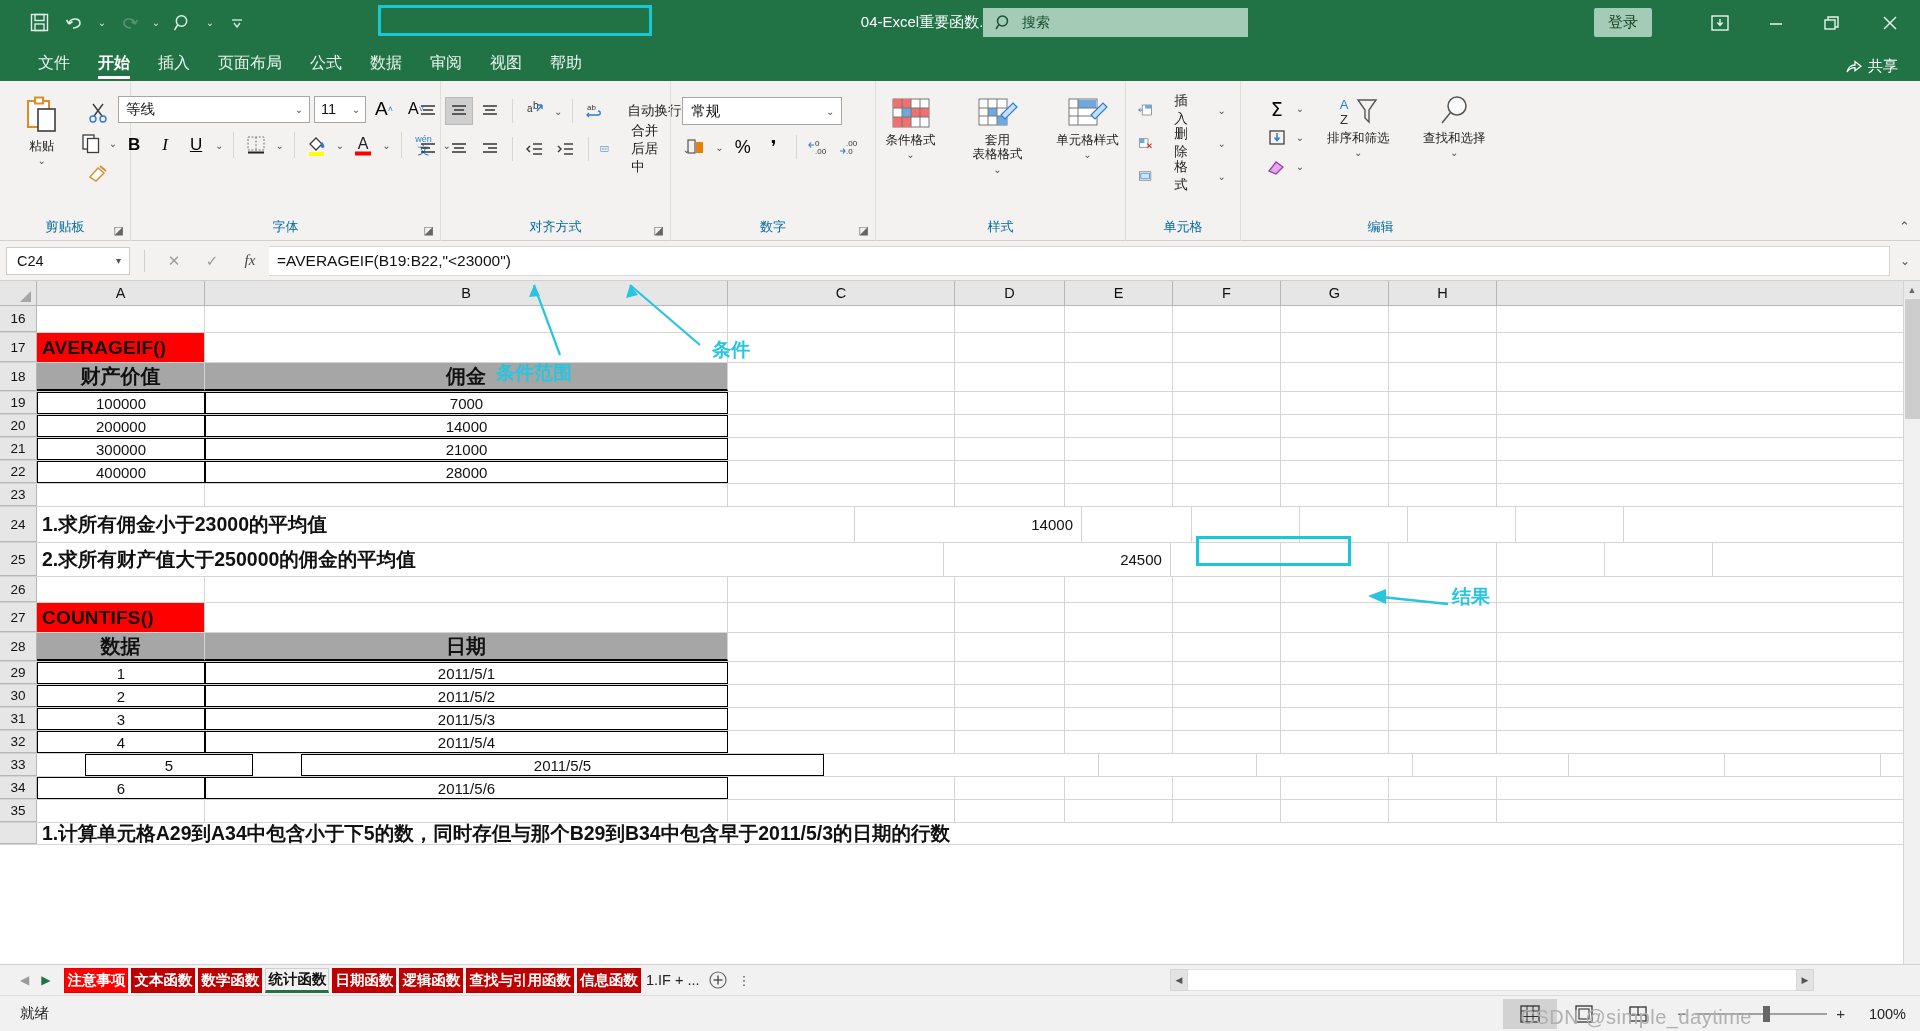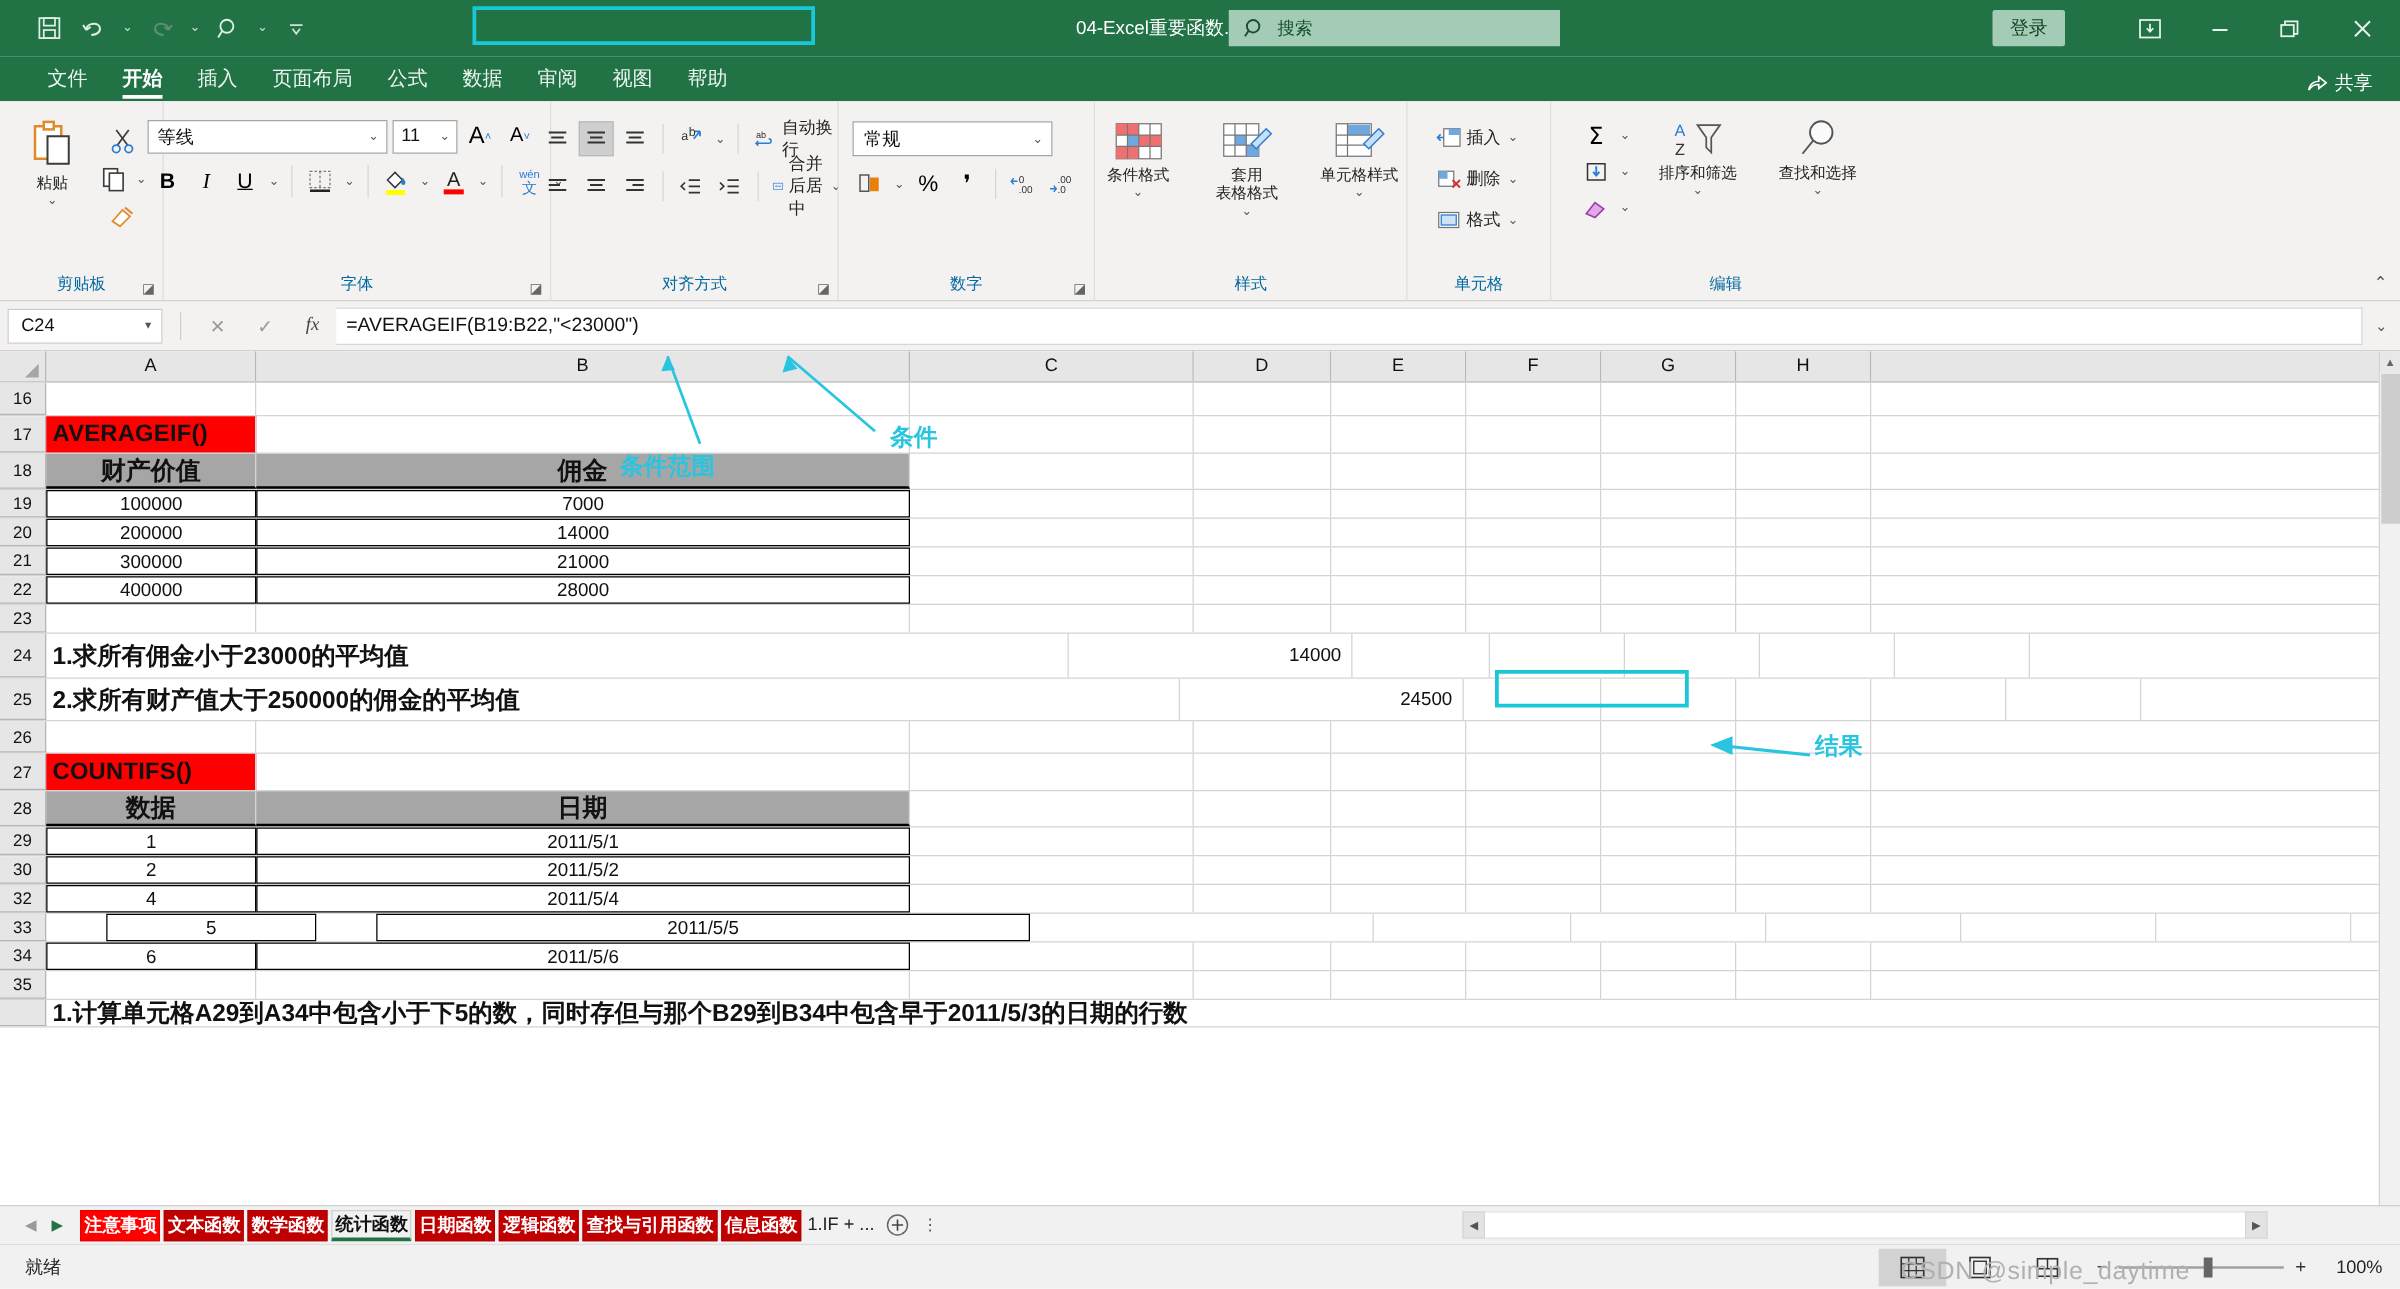--- a/index.html
+++ b/index.html
@@ -40,21 +40,21 @@
   .group-launcher{ position:absolute; bottom:4px; right:6px; font-size:11px; color:#666;}
   .grp-body{ display:flex; align-items:flex-start; gap:4px; padding:4px 10px 0 10px;}
   .bigbtn{ width:62px; display:flex; flex-direction:column; align-items:center; gap:2px; font-size:12.5px; color:#222; text-align:center; line-height:1.15;}
   .smallrow{ display:flex; align-items:center; gap:3px; height:32px;}
   .ibtn{ display:flex; align-items:center; justify-content:center; min-width:28px; height:28px; }
   .cv{ font-size:10px; color:#555; padding:0 2px;}
   .sep{ width:1px; height:56px; background:#d8d6d3; margin:0 5px;}
   .fontname{ width:192px; height:27px; border:1px solid #a6a6a6; background:#fff; display:flex; align-items:center; padding:0 4px 0 7px; font-size:14.5px; color:#111; justify-content:space-between;}
   .fontsize{ width:52px; height:27px; border:1px solid #a6a6a6; background:#fff; display:flex; align-items:center; padding:0 3px 0 6px; font-size:14.5px; color:#111; justify-content:space-between;}
   .numfmt{ width:160px; height:28px; border:1px solid #a6a6a6; background:#fff; display:flex; align-items:center; padding:0 5px 0 8px; font-size:14.5px; color:#111; justify-content:space-between;}
-  .textbtn{ display:flex; align-items:center; gap:4px; font-size:13.5px; color:#222; height:30px; padding:0 4px;}
+  .textbtn{ display:flex; align-items:center; gap:22px; font-size:13.5px; color:#222; height:30px; padding:0 4px;}
   .toggled{ background:#cfcfcf; border:1px solid #b9b9b9;}
   .ribbon-collapse{ position:absolute; right:10px; bottom:6px; color:#555; font-size:13px;}
 
   
   .fbar{ height:40px; background:#f3f2f1; display:flex; align-items:center; border-bottom:1px solid #d2d0ce; flex:0 0 40px;}
   .namebox{ width:124px; height:28px; margin-left:6px; background:#fff; border:1px solid #ccc; display:flex; align-items:center; justify-content:space-between; padding:0 6px 0 10px; font-size:14.5px; color:#111;}
   .fb-sep{ width:1px; height:22px; background:#cfcfcf; margin:0 10px;}
   .fb-icons{ display:flex; align-items:center; gap:0px;}
   .fb-ic{ width:38px; height:28px; display:flex; align-items:center; justify-content:center; font-size:15px; color:#9b9b9b;}
   .fb-input{ flex:1; height:30px; background:#fff; border:1px solid #d6d6d6; border-left:none; display:flex; align-items:center; padding-left:8px; font-size:15.5px; color:#111; margin-right:0; position:relative;}
@@ -822,20 +822,32 @@
         <div class="cell c-b ctr bordered">2011/5/2</div>
         <div class="cell c-c"></div>
         <div class="cell c-d"></div>
         <div class="cell c-e"></div>
         <div class="cell c-f"></div>
         <div class="cell c-g"></div>
         <div class="cell c-h"></div>
         <div class="cell c-rest"></div>
       </div>
       <div class="row" style="height:23px;">
+        <div class="rh">31</div>
+        <div class="cell c-a ctr bordered">3</div>
+        <div class="cell c-b ctr bordered">2011/5/3</div>
+        <div class="cell c-c"></div>
+        <div class="cell c-d"></div>
+        <div class="cell c-e"></div>
+        <div class="cell c-f"></div>
+        <div class="cell c-g"></div>
+        <div class="cell c-h"></div>
+        <div class="cell c-rest"></div>
+      </div>
+      <div class="row" style="height:23px;">
         <div class="rh">32</div>
         <div class="cell c-a ctr bordered">4</div>
         <div class="cell c-b ctr bordered">2011/5/4</div>
         <div class="cell c-c"></div>
         <div class="cell c-d"></div>
         <div class="cell c-e"></div>
         <div class="cell c-f"></div>
         <div class="cell c-g"></div>
         <div class="cell c-h"></div>
         <div class="cell c-rest"></div>

